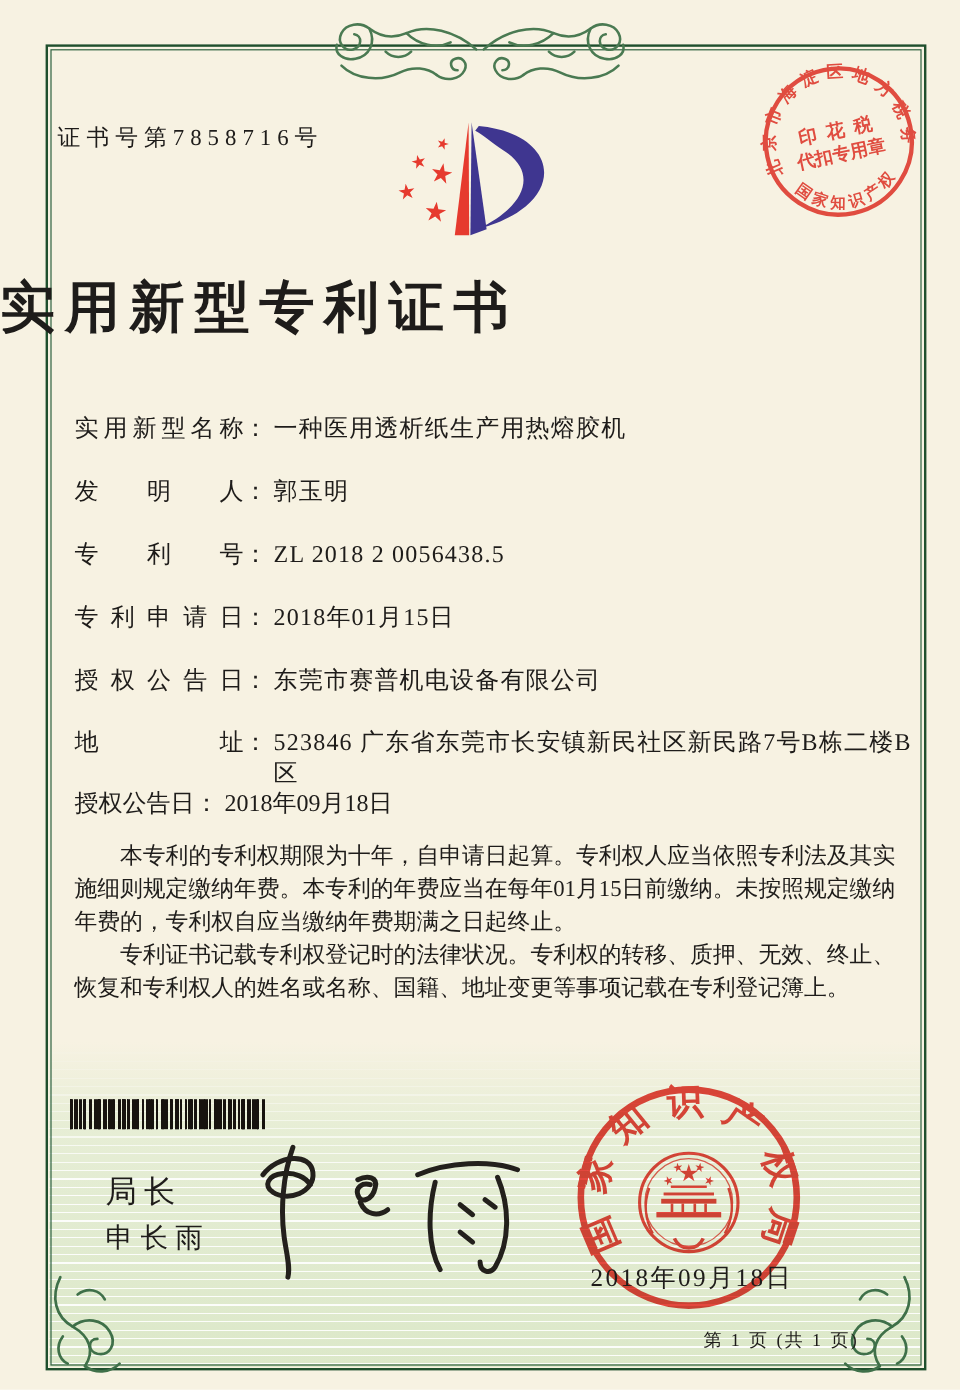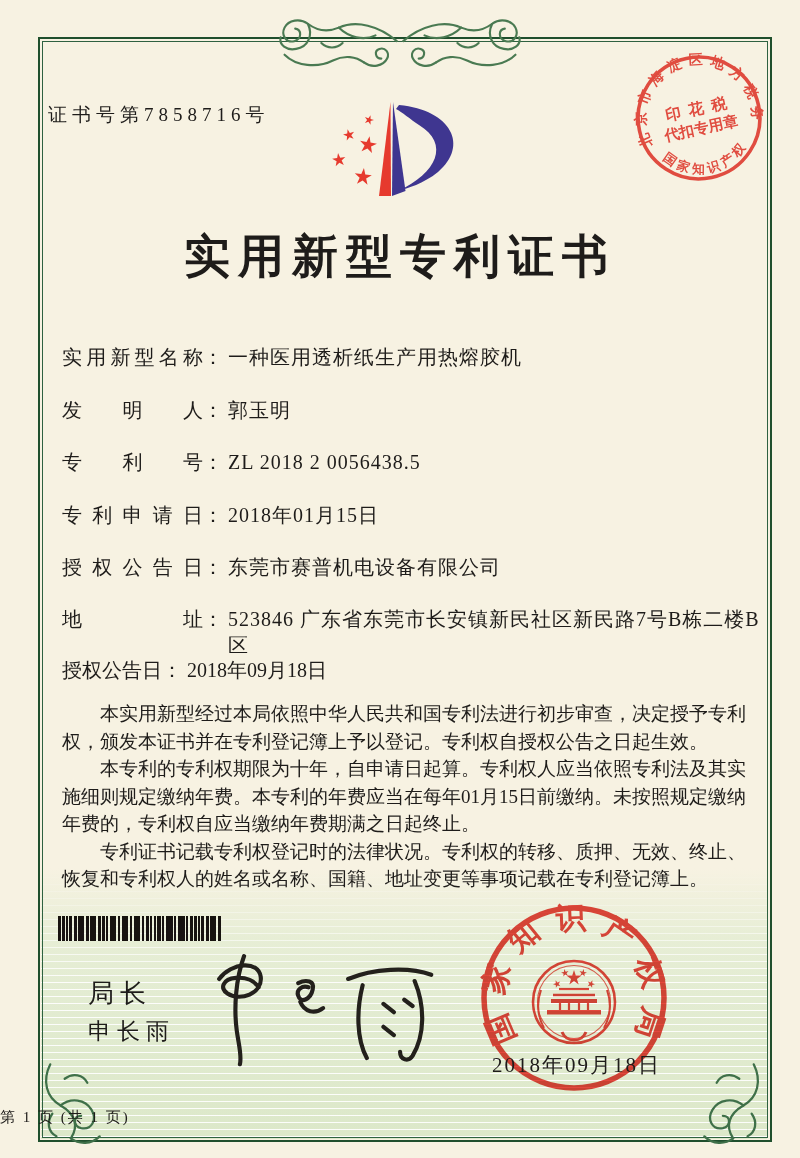--- a/index.html
+++ b/index.html
@@ -19,21 +19,21 @@
   .wave{left:41px;top:868px;width:726px;height:271px;
     background:linear-gradient(to bottom, rgba(231,238,216,0) 0px, rgba(228,237,211,.85) 70px, #e3ecd2 130px, #dce8c9 100%);}
   .wave .stripes{position:absolute;inset:0;
     background:repeating-linear-gradient(to bottom, rgba(255,255,255,0) 0 2px, rgba(255,255,255,.9) 2px 3px, rgba(255,255,255,0) 3px 7px);
     -webkit-mask-image:linear-gradient(to bottom, transparent 0, #000 115px);
     mask-image:linear-gradient(to bottom, transparent 0, #000 115px);}
 
   
   .cert-no{left:48px;top:102px;font-size:19px;letter-spacing:5px;}
   .logo{left:302px;top:98px;width:186px;height:124px;}
-  .title{left:0;top:226px;width:800px;text-align:center;font-size:46px;font-weight:bold;letter-spacing:8px;}
+  .title{left:0;top:226px;width:800px;text-align:left;font-size:46px;font-weight:bold;letter-spacing:8px;}
 
   
   .tax-stamp{left:633px;top:52px;width:132px;height:132px;transform:rotate(-12deg);opacity:.88;mix-blend-mode:multiply;}
 
   
   .frow{left:62px;width:700px;font-size:20px;line-height:26px;font-family:Liberation Serif, serif;}
   .flabel{display:inline-block;width:141px;text-align:justify;text-align-last:justify;vertical-align:top;}
   .fcolon{display:inline-block;vertical-align:top;}
   .fvalue{display:inline-block;max-width:540px;vertical-align:top;white-space:pre-line;letter-spacing:1px;}
   .fpair-right{position:absolute;left:358px;top:0;}
@@ -52,21 +52,21 @@
   
   .director-label{left:88px;top:976px;font-size:26px;letter-spacing:6px;}
   .director-name{left:88px;top:1016px;font-size:23px;letter-spacing:6px;}
   .signature{left:190px;top:942px;width:260px;height:128px;}
 
   
   .seal{left:479px;top:903px;width:190px;height:190px;opacity:.92;mix-blend-mode:multiply;}
   .seal-date{left:492px;top:1051px;font-size:21px;letter-spacing:2px;}
 
   
-  .footer{left:0;top:1108px;width:716px;text-align:left;font-size:15px;letter-spacing:2px;font-family:Liberation Serif, serif;}
+  .footer{left:0;top:1108px;width:716px;text-align:right;font-size:15px;letter-spacing:2px;font-family:Liberation Serif, serif;}
 
   
   .orn{color:#4a7a52;}
   .orn-top-left{left:262px;top:16px;width:138px;height:60px;}
   .orn-top-right{left:400px;top:16px;width:138px;height:60px;transform:scaleX(-1);}
   .orn-bottom-left{left:40px;top:1062px;width:72px;height:88px;}
   .orn-bottom-right{left:692px;top:1062px;width:72px;height:88px;transform:scaleX(-1);}
 
   svg text{font-family:"Liberation Serif","DejaVu Serif",serif;}
 </style>
@@ -170,21 +170,20 @@
 </div>
 <div class="abs frow" style="top:606px">
   <span class="flabel">地址</span><span class="fcolon">：</span> <span class="fvalue">523846 广东省东莞市长安镇新民社区新民路7号B栋二楼B
 区</span>
 </div>
 <div class="abs frow" style="top:657px">
   <span>授权公告日</span><span>：</span> <span>2018年09月18日</span>
 </div>
 
 <div class="abs bodytext">
-  <p>本实用新型经过本局依照中华人民共和国专利法进行初步审查，决定授予专利权，颁发本证书并在专利登记簿上予以登记。专利权自授权公告之日起生效。</p>
   <p>本专利的专利权期限为十年，自申请日起算。专利权人应当依照专利法及其实施细则规定缴纳年费。本专利的年费应当在每年01月15日前缴纳。未按照规定缴纳年费的，专利权自应当缴纳年费期满之日起终止。</p>
   <p>专利证书记载专利权登记时的法律状况。专利权的转移、质押、无效、终止、恢复和专利权人的姓名或名称、国籍、地址变更等事项记载在专利登记簿上。</p>
 </div>
 
 <div class="abs barcode"></div>
 
 <div class="abs director-label">局长</div>
 <div class="abs director-name">申长雨</div>
 
 <svg class="abs signature" viewBox="0 0 250 120">

